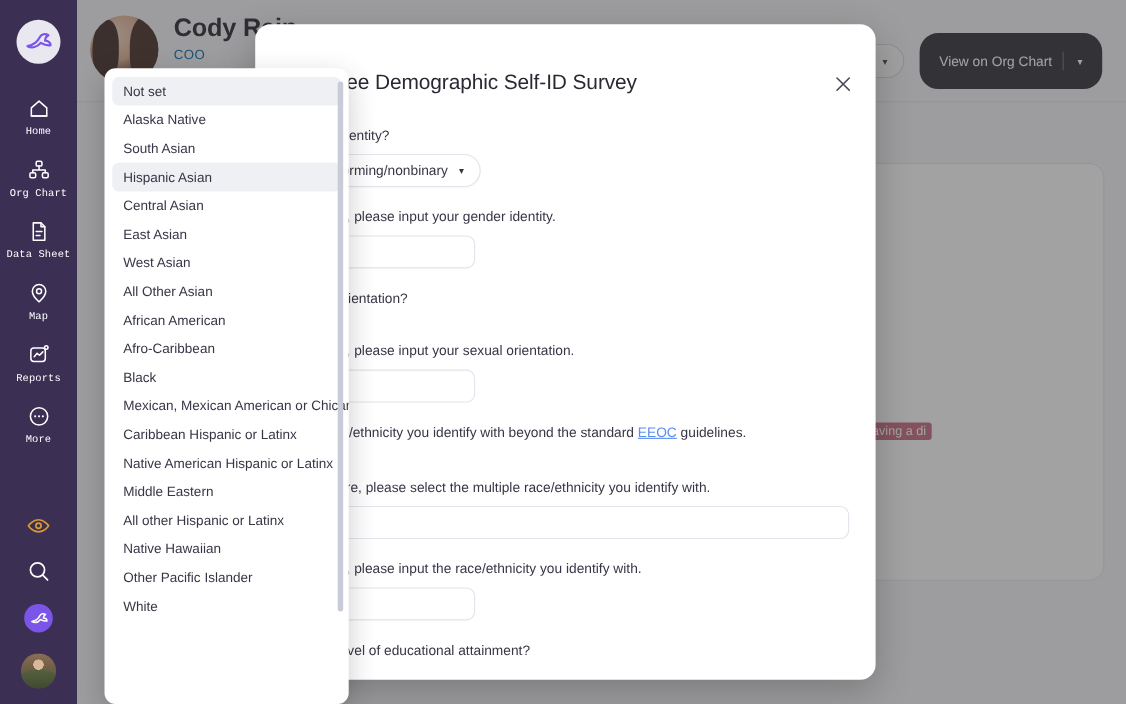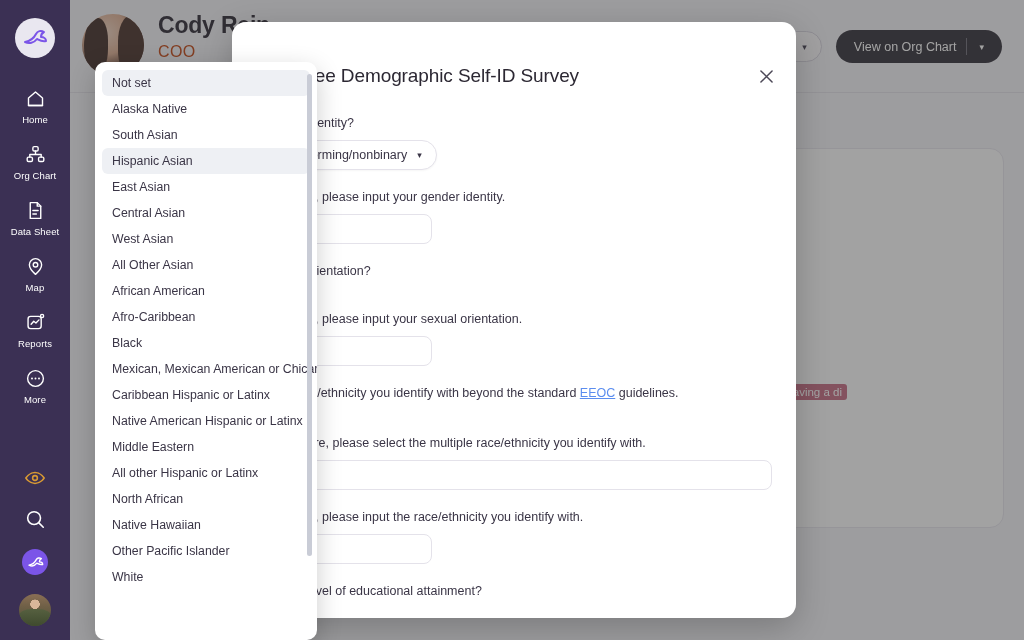--- a/index.html
+++ b/index.html
@@ -59,21 +59,21 @@
     right: 0px; top: 2px; width: 26px; height: 58px;
     border-radius: 45% 50% 50% 40%;
     background: #432a22;
   }
   .profile-text { padding-top: 2px; }
   .profile-name {
     font-size: 23px; font-weight: bold; color: #26222e;
     letter-spacing: -0.2px;
   }
   .profile-role {
-    font-size: 16px; color: #c2410c; margin-top: 4px;
+    font-size: 12px; color: #0369a1; margin-top: 4px;
     letter-spacing: 0.4px;
   }
   .tag-row { display: flex; gap: 6px; margin-top: 7px; }
   .tag-pill {
     height: 18px; border-radius: 9px;
     font-size: 10.5px; color: #fff;
     padding: 0 10px; line-height: 18px;
     white-space: nowrap; overflow: hidden;
   }
 
@@ -86,21 +86,21 @@
     height: 31px; border-radius: 16px;
     border: 1px solid #d6d3de;
     background: #fbfafc;
     color: #3c3748;
     font-size: 12.5px;
     display: flex; align-items: center; gap: 7px;
     padding: 0 14px;
     white-space: nowrap;
   }
   .btn-dark {
-    height: 33px; border-radius: 17px;
+    height: 51px; border-radius: 17px;
     background: #2d2a33; color: #fff;
     font-size: 12.5px;
     display: flex; align-items: center;
     padding: 0 6px 0 18px;
     gap: 10px; white-space: nowrap;
   }
   .btn-dark .divider {
     width: 1px; height: 17px; background: #6d6a75;
   }
   .btn-dark .caret { padding: 0 12px 0 2px; font-size: 9px; }
@@ -148,21 +148,21 @@
     background: #3b3054;
     display: flex; flex-direction: column; align-items: center;
     z-index: 40;
   }
   .brand-logo {
     width: 40px; height: 40px; border-radius: 50%;
     background: #e9e7f0;
     margin-top: 18px;
     display: flex; align-items: center; justify-content: center;
   }
-  .nav-items { margin-top: 30px; width: 100%; }
+  .nav-items { margin-top: 30px; width: 100%; font-family: Liberation Mono, monospace; }
   .nav-item {
     display: flex; flex-direction: column; align-items: center;
     gap: 5px; margin-bottom: 19px; color: #ffffff;
   }
   .nav-item .label { font-size: 9.5px; letter-spacing: 0.1px; }
   .nav-bottom {
     position: absolute; bottom: 14px; left: 0; width: 100%;
     display: flex; flex-direction: column; align-items: center; gap: 19px;
   }
   .eye-icon-wrap { color: #d99a33; }
@@ -498,33 +498,32 @@
 
     <div class="modal-scrollbar" style="left:71px;"></div>
   </div>
 
   <div class="dropdown">
     <div id="dd-list">
         <div class="dd-option active">Not set</div>
         <div class="dd-option">Alaska Native</div>
         <div class="dd-option">South Asian</div>
         <div class="dd-option active">Hispanic Asian</div>
+        <div class="dd-option">Central Asian</div>
         <div class="dd-option">East Asian</div>
-        <div class="dd-option">Central Asian</div>
         <div class="dd-option">West Asian</div>
         <div class="dd-option">All Other Asian</div>
         <div class="dd-option">African American</div>
         <div class="dd-option">Afro-Caribbean</div>
         <div class="dd-option">Black</div>
         <div class="dd-option">Mexican, Mexican American or Chicanx</div>
         <div class="dd-option">Caribbean Hispanic or Latinx</div>
         <div class="dd-option">Native American Hispanic or Latinx</div>
         <div class="dd-option">Middle Eastern</div>
         <div class="dd-option">All other Hispanic or Latinx</div>
-        <div class="dd-option">North African</div>
         <div class="dd-option">Native Hawaiian</div>
         <div class="dd-option">Other Pacific Islander</div>
         <div class="dd-option">White</div>
       </div>
     <div class="dd-scrollbar"></div>
   </div>
 
 </div>
 
 </body></html>

